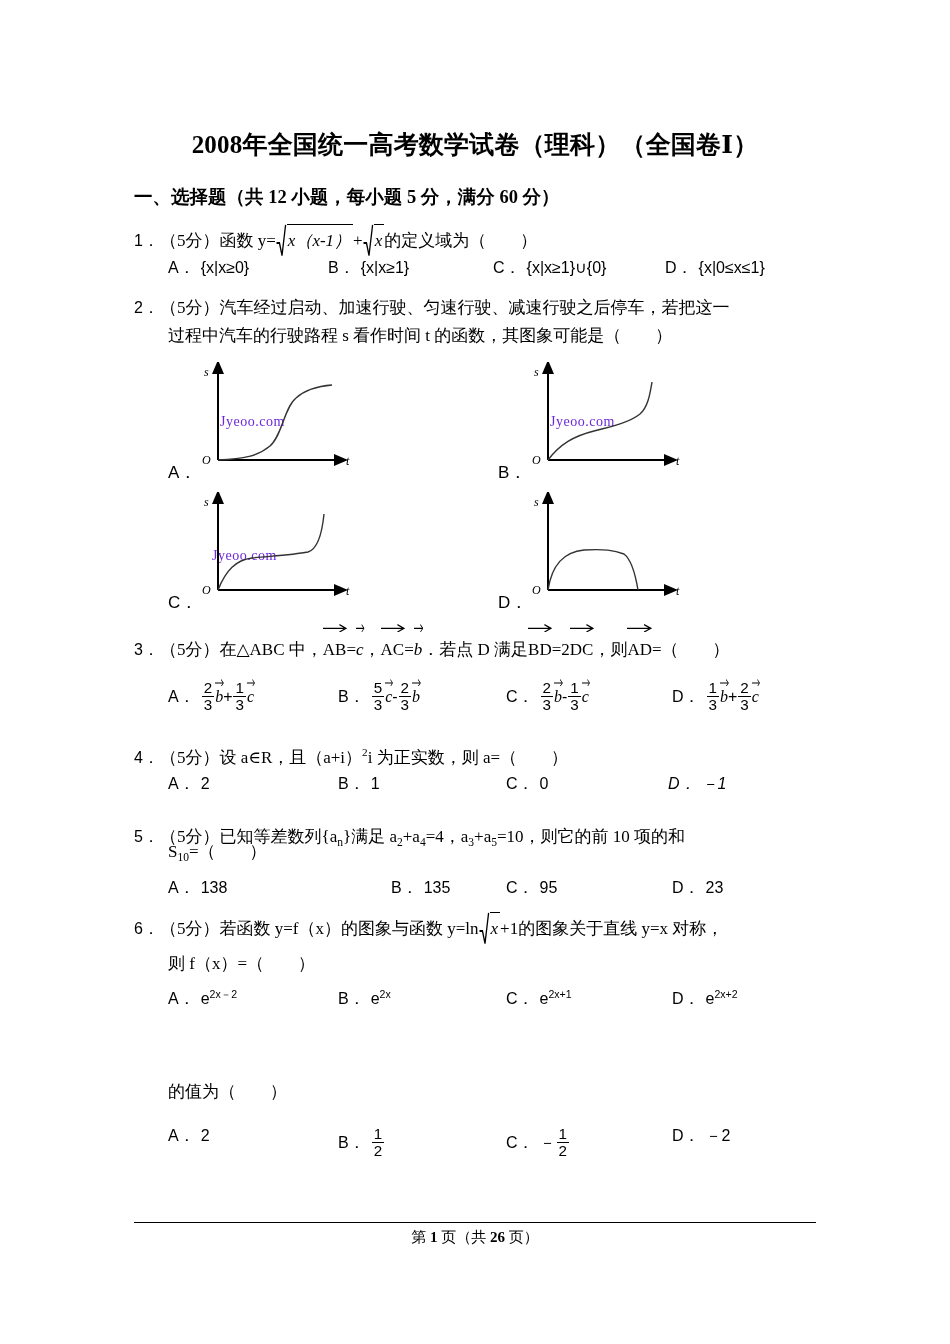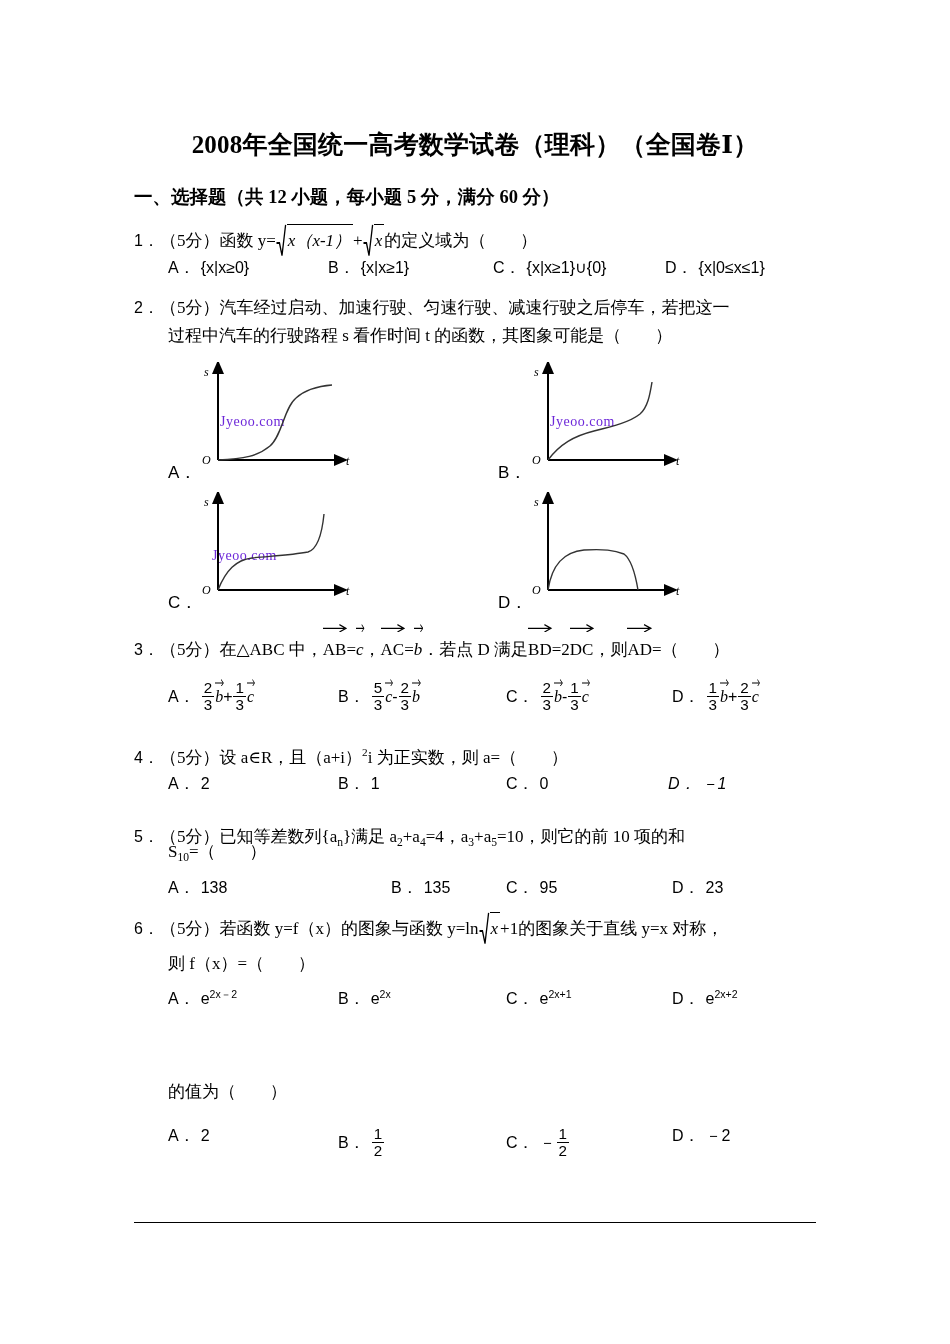--- a/index.html
+++ b/index.html
@@ -376,14 +376,15 @@
 
   <div class="cont" style="top:1080px;">的值为（　　）</div>
   <div class="opts" style="top:1126px;">
     <span class="opt" style="left:0px;"><span class="optlabel">A．</span><span>2</span></span>
     <span class="opt" style="left:170px;"><span class="optlabel">B．</span><span class="frac"><span class="num">1</span><span class="den">2</span></span></span>
     <span class="opt" style="left:338px;"><span class="optlabel">C．</span><span>－</span><span class="frac"><span class="num">1</span><span class="den">2</span></span></span>
     <span class="opt" style="left:504px;"><span class="optlabel">D．</span><span>－2</span></span>
   </div>
 
   <div class="hrule"></div>
+  <div class="footer"><span>第 </span><b>1</b><span> 页（共 </span><b>26</b><span> 页）</span></div>
 
 </div>
 
 </body></html>

